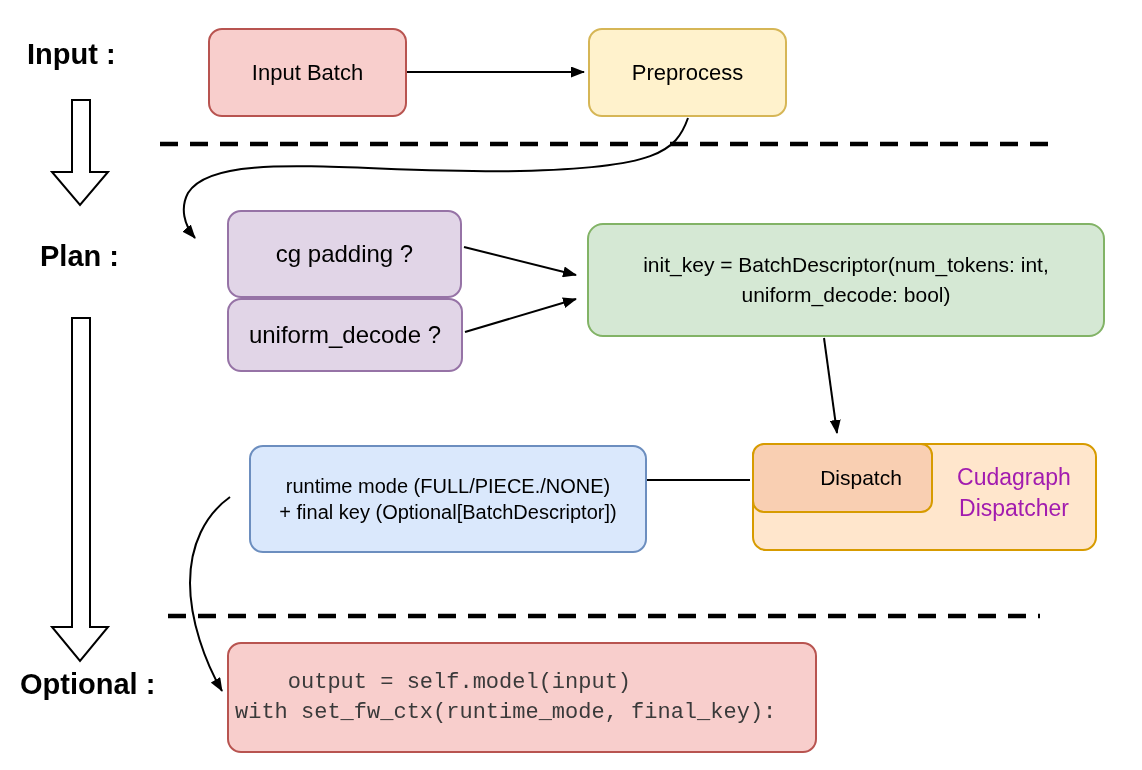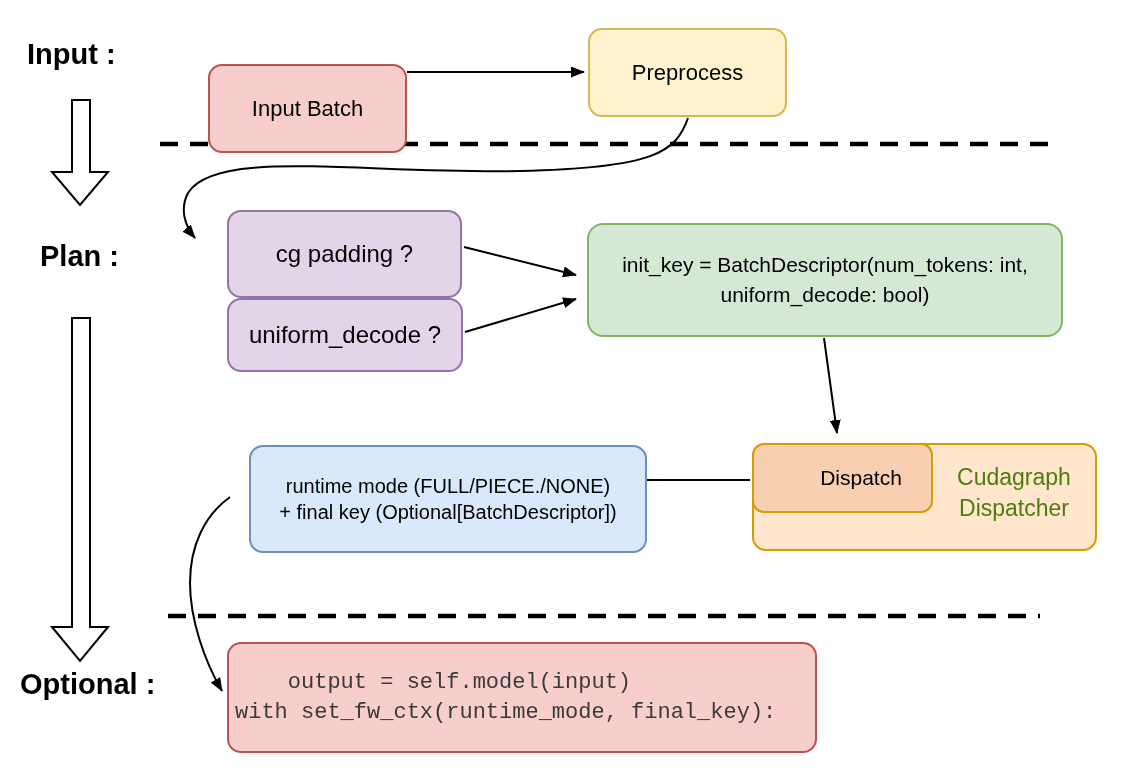--- a/index.html
+++ b/index.html
@@ -24,32 +24,32 @@
     display:flex;
     flex-direction:column;
     align-items:center;
     justify-content:center;
     text-align:center;
     color:#000;
     font-size:22px;
     line-height:28px;
   }
   .node.rounded{border-radius:14px;}
-  .red    {background:#f8cecc;border:2px solid #b85450;margin-top:36px;}
+  .red    {background:#f8cecc;border:2px solid #b85450;}
   .yellow {background:#fff2cc;border:2px solid #d6b656;}
   .purple {background:#e1d5e7;border:2px solid #9673a6;font-size:24px;}
   .green  {background:#d5e8d4;border:2px solid #82b366;font-size:21px;line-height:30px;}
   .blue   {background:#dae8fc;border:2px solid #6c8ebf;font-size:20px;line-height:26px;margin-left:22px;}
   .orange-outer{background:#ffe6cc;border:2px solid #d79b00;}
   .orange-inner{background:#f9cfb2;border:2px solid #d79b00;font-size:21px;padding-left:37px;}
   .cg-label{
     position:absolute;
     left:933px;top:462px;width:162px;
     text-align:center;
-    font-size:23px;line-height:31px;color:#4d7c0f;
+    font-size:23px;line-height:31px;color:#a21caf;
   }
   .code-box{
     position:absolute;
     left:227px;top:642px;width:590px;height:111px;
     box-sizing:border-box;
     background:#f8cecc;border:2px solid #b85450;border-radius:14px;
     padding:24px 0 0 6px;
   }
   .code-line{
     font-family:"Liberation Mono", monospace;
@@ -99,21 +99,21 @@
   </div>
 
   <div class="node rounded purple" style="left:227px;top:210px;width:235px;height:88px">
     <span>cg padding ?</span>
   </div>
 
   <div class="node rounded purple" style="left:227px;top:298px;width:236px;height:74px">
     <span>uniform_decode ?</span>
   </div>
 
-  <div class="node rounded green" style="left:587px;top:223px;width:476px;height:114px;border-radius:16px">
+  <div class="node rounded green" style="left:587px;top:223px;width:518px;height:114px;border-radius:16px">
     <div>init_key = BatchDescriptor(num_tokens: int,</div>
     <div>uniform_decode: bool)</div>
   </div>
 
   <div class="node rounded orange-outer" style="left:752px;top:443px;width:345px;height:108px"></div>
   <div class="cg-label">
     <div>Cudagraph</div>
     <div>Dispatcher</div>
   </div>
   <div class="node rounded orange-inner" style="left:752px;top:443px;width:181px;height:70px;border-radius:12px">

